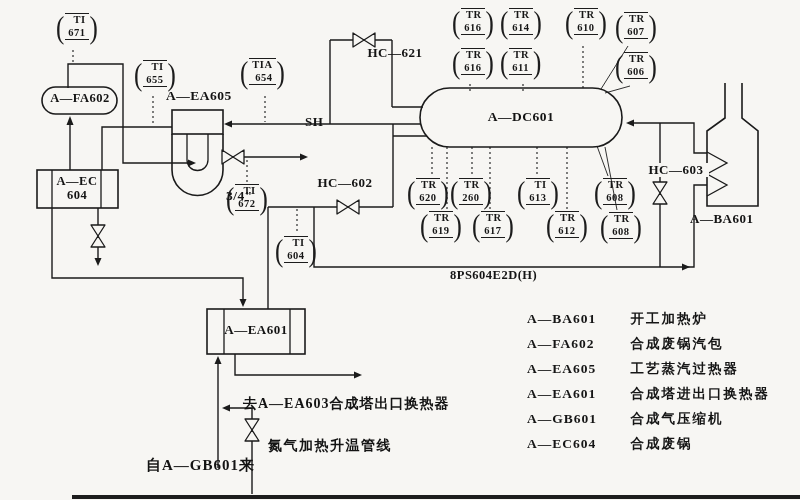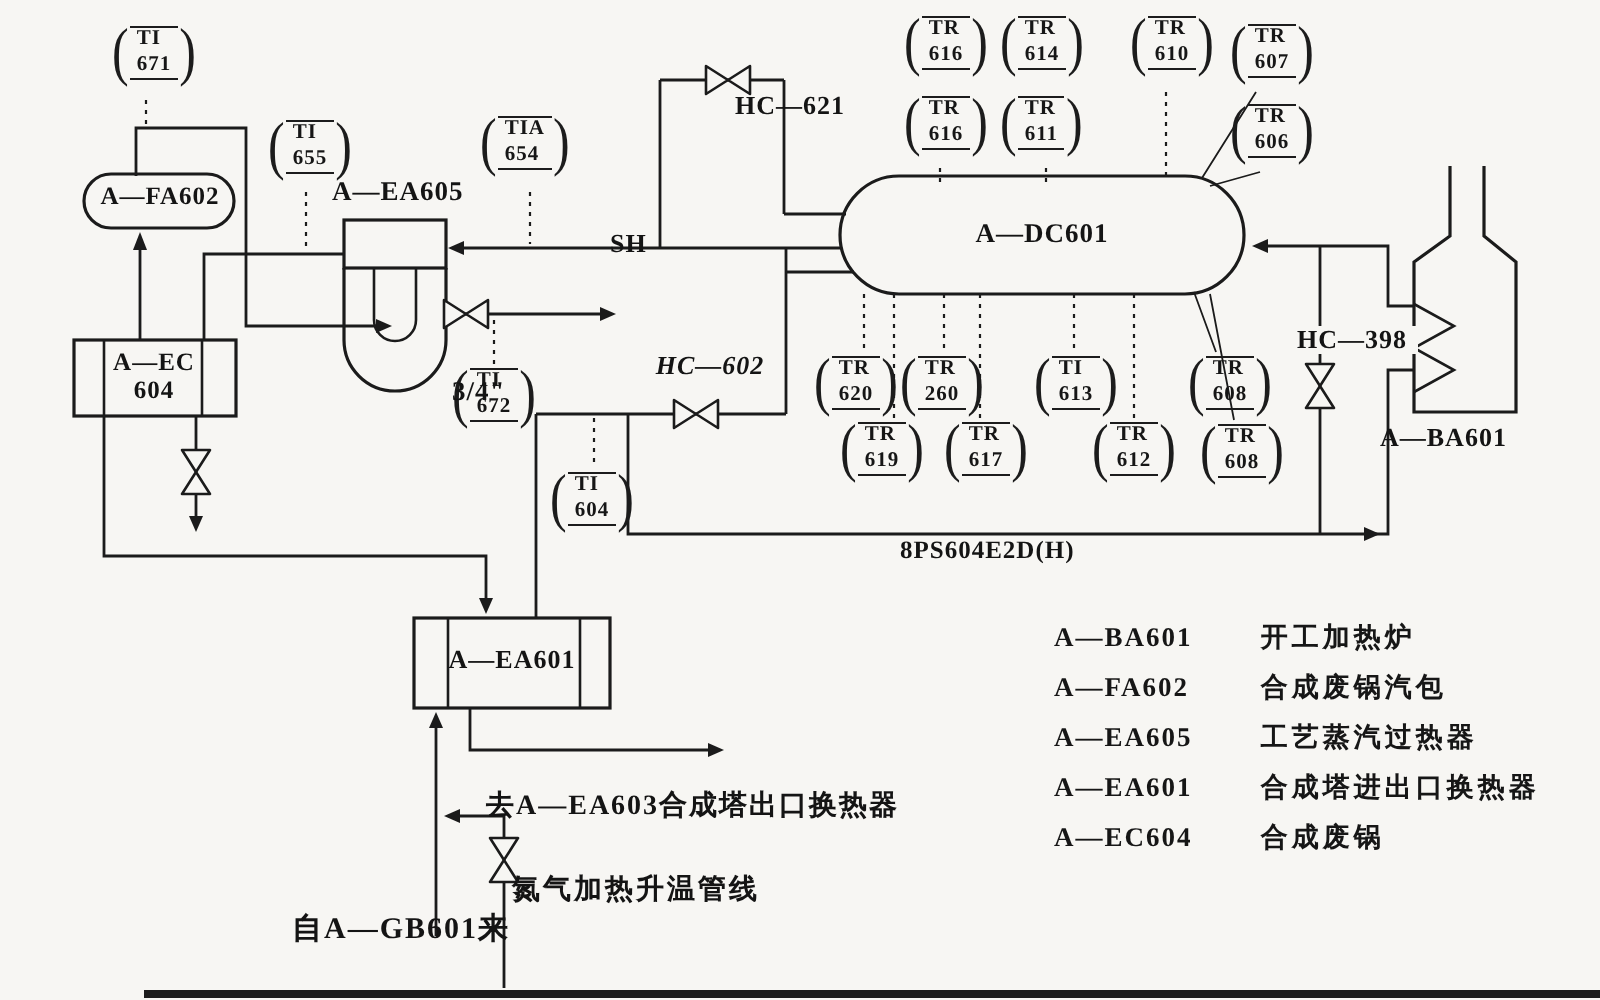--- a/index.html
+++ b/index.html
@@ -7,21 +7,21 @@
          font-family:"Liberation Serif",serif;color:#161616;overflow:hidden;}
   .stage svg{position:absolute;left:0;top:0;}
   .lbl{position:absolute;font-weight:700;font-size:13px;white-space:nowrap;
        line-height:1.1;color:#141414;letter-spacing:.5px;}
   .ctr{text-align:center;}
   .bgmask{background:#f7f6f3;padding:0 2px;}
   
   .bub{position:absolute;display:flex;align-items:center;gap:0;}
   .bub .p{font-size:25px;font-weight:400;line-height:1;transform:scaleY(1.30);
           display:inline-block;color:#1c1c1c;}
-  .bub .core{display:flex;flex-direction:column;align-items:flex-start;
+  .bub .core{display:flex;flex-direction:column;align-items:flex-end;
              border-top:1.7px solid #1c1c1c;border-bottom:1.7px solid #1c1c1c;
              padding:0 3px;margin:0 1px;}
   .bub .t,.bub .n{font-size:10.5px;font-weight:700;line-height:1.2;letter-spacing:.5px;}
   
   .legend{position:absolute;left:527px;top:306px;}
   .lrow{height:25px;line-height:25px;font-size:13.5px;font-weight:700;white-space:nowrap;}
   .lcode{display:inline-block;width:88px;letter-spacing:1px;}
   .ldesc{display:inline-block;margin-left:12px;letter-spacing:2px;}
   .scanbar{position:absolute;left:72px;top:495px;width:728px;height:4px;background:#1d1d1d;}
 </style>
@@ -291,28 +291,28 @@
 
   <div class="lbl ctr" style="left:44px;top:92px;width:72px;font-size:12.5px;">A—FA602</div>
   <div class="lbl ctr" style="left:52px;top:175px;width:50px;font-size:12.5px;text-align:center;">A—EC</div>
   <div class="lbl ctr" style="left:52px;top:189px;width:50px;font-size:12.5px;">604</div>
   <div class="lbl" style="left:166px;top:89px;font-size:13.5px;">A—EA605</div>
   <div class="lbl ctr" style="left:446px;top:110px;width:150px;font-size:13.5px;">A—DC601</div>
   <div class="lbl ctr" style="left:209px;top:323px;width:94px;font-size:13px;">A—EA601</div>
   <div class="lbl" style="left:690px;top:212px;font-size:13px;">A—BA601</div>
 
   <div class="lbl ctr" style="left:330px;top:46px;width:66px;margin-left:32px;">HC—621</div>
-  <div class="lbl ctr" style="left:322px;top:176px;width:66px;font-style:italic;">HC—602</div>
-  <div class="lbl ctr bgmask" style="left:643px;top:163px;width:62px;">HC—398</div>
+  <div class="lbl ctr" style="left:312px;top:176px;width:66px;">HC—602</div>
+  <div class="lbl ctr bgmask" style="left:643px;top:163px;width:62px;">HC—603</div>
   <div class="lbl" style="left:305px;top:115px;font-size:13px;">SH</div>
   <div class="lbl" style="left:226px;top:189px;font-size:13.5px;">3/4"</div>
   <div class="lbl" style="left:450px;top:269px;font-size:12.5px;">8PS604E2D(H)</div>
 
   <div class="lbl" style="left:243px;top:396px;font-size:14px;letter-spacing:1px;">去A—EA603合成塔出口换热器</div>
-  <div class="lbl" style="left:256px;top:438px;font-size:14px;letter-spacing:1.5px;">氮气加热升温管线</div>
+  <div class="lbl" style="left:268px;top:438px;font-size:14px;letter-spacing:1.5px;">氮气加热升温管线</div>
   <div class="lbl" style="left:146px;top:457px;font-size:15px;letter-spacing:1px;">自A—GB601来</div>
 
   <div class="legend">
 
 
       <div class="lrow">
         <span class="lcode">A—BA601</span>
         <span class="ldesc">开工加热炉</span>
       </div>
 
@@ -324,20 +324,24 @@
       <div class="lrow">
         <span class="lcode">A—EA605</span>
         <span class="ldesc">工艺蒸汽过热器</span>
       </div>
 
       <div class="lrow">
         <span class="lcode">A—EA601</span>
         <span class="ldesc">合成塔进出口换热器</span>
       </div>
 
+      <div class="lrow">
+        <span class="lcode">A—GB601</span>
+        <span class="ldesc">合成气压缩机</span>
+      </div>
 
       <div class="lrow">
         <span class="lcode">A—EC604</span>
         <span class="ldesc">合成废锅</span>
       </div>
     </div>
 
   <div class="scanbar"></div>
 </div>
 

